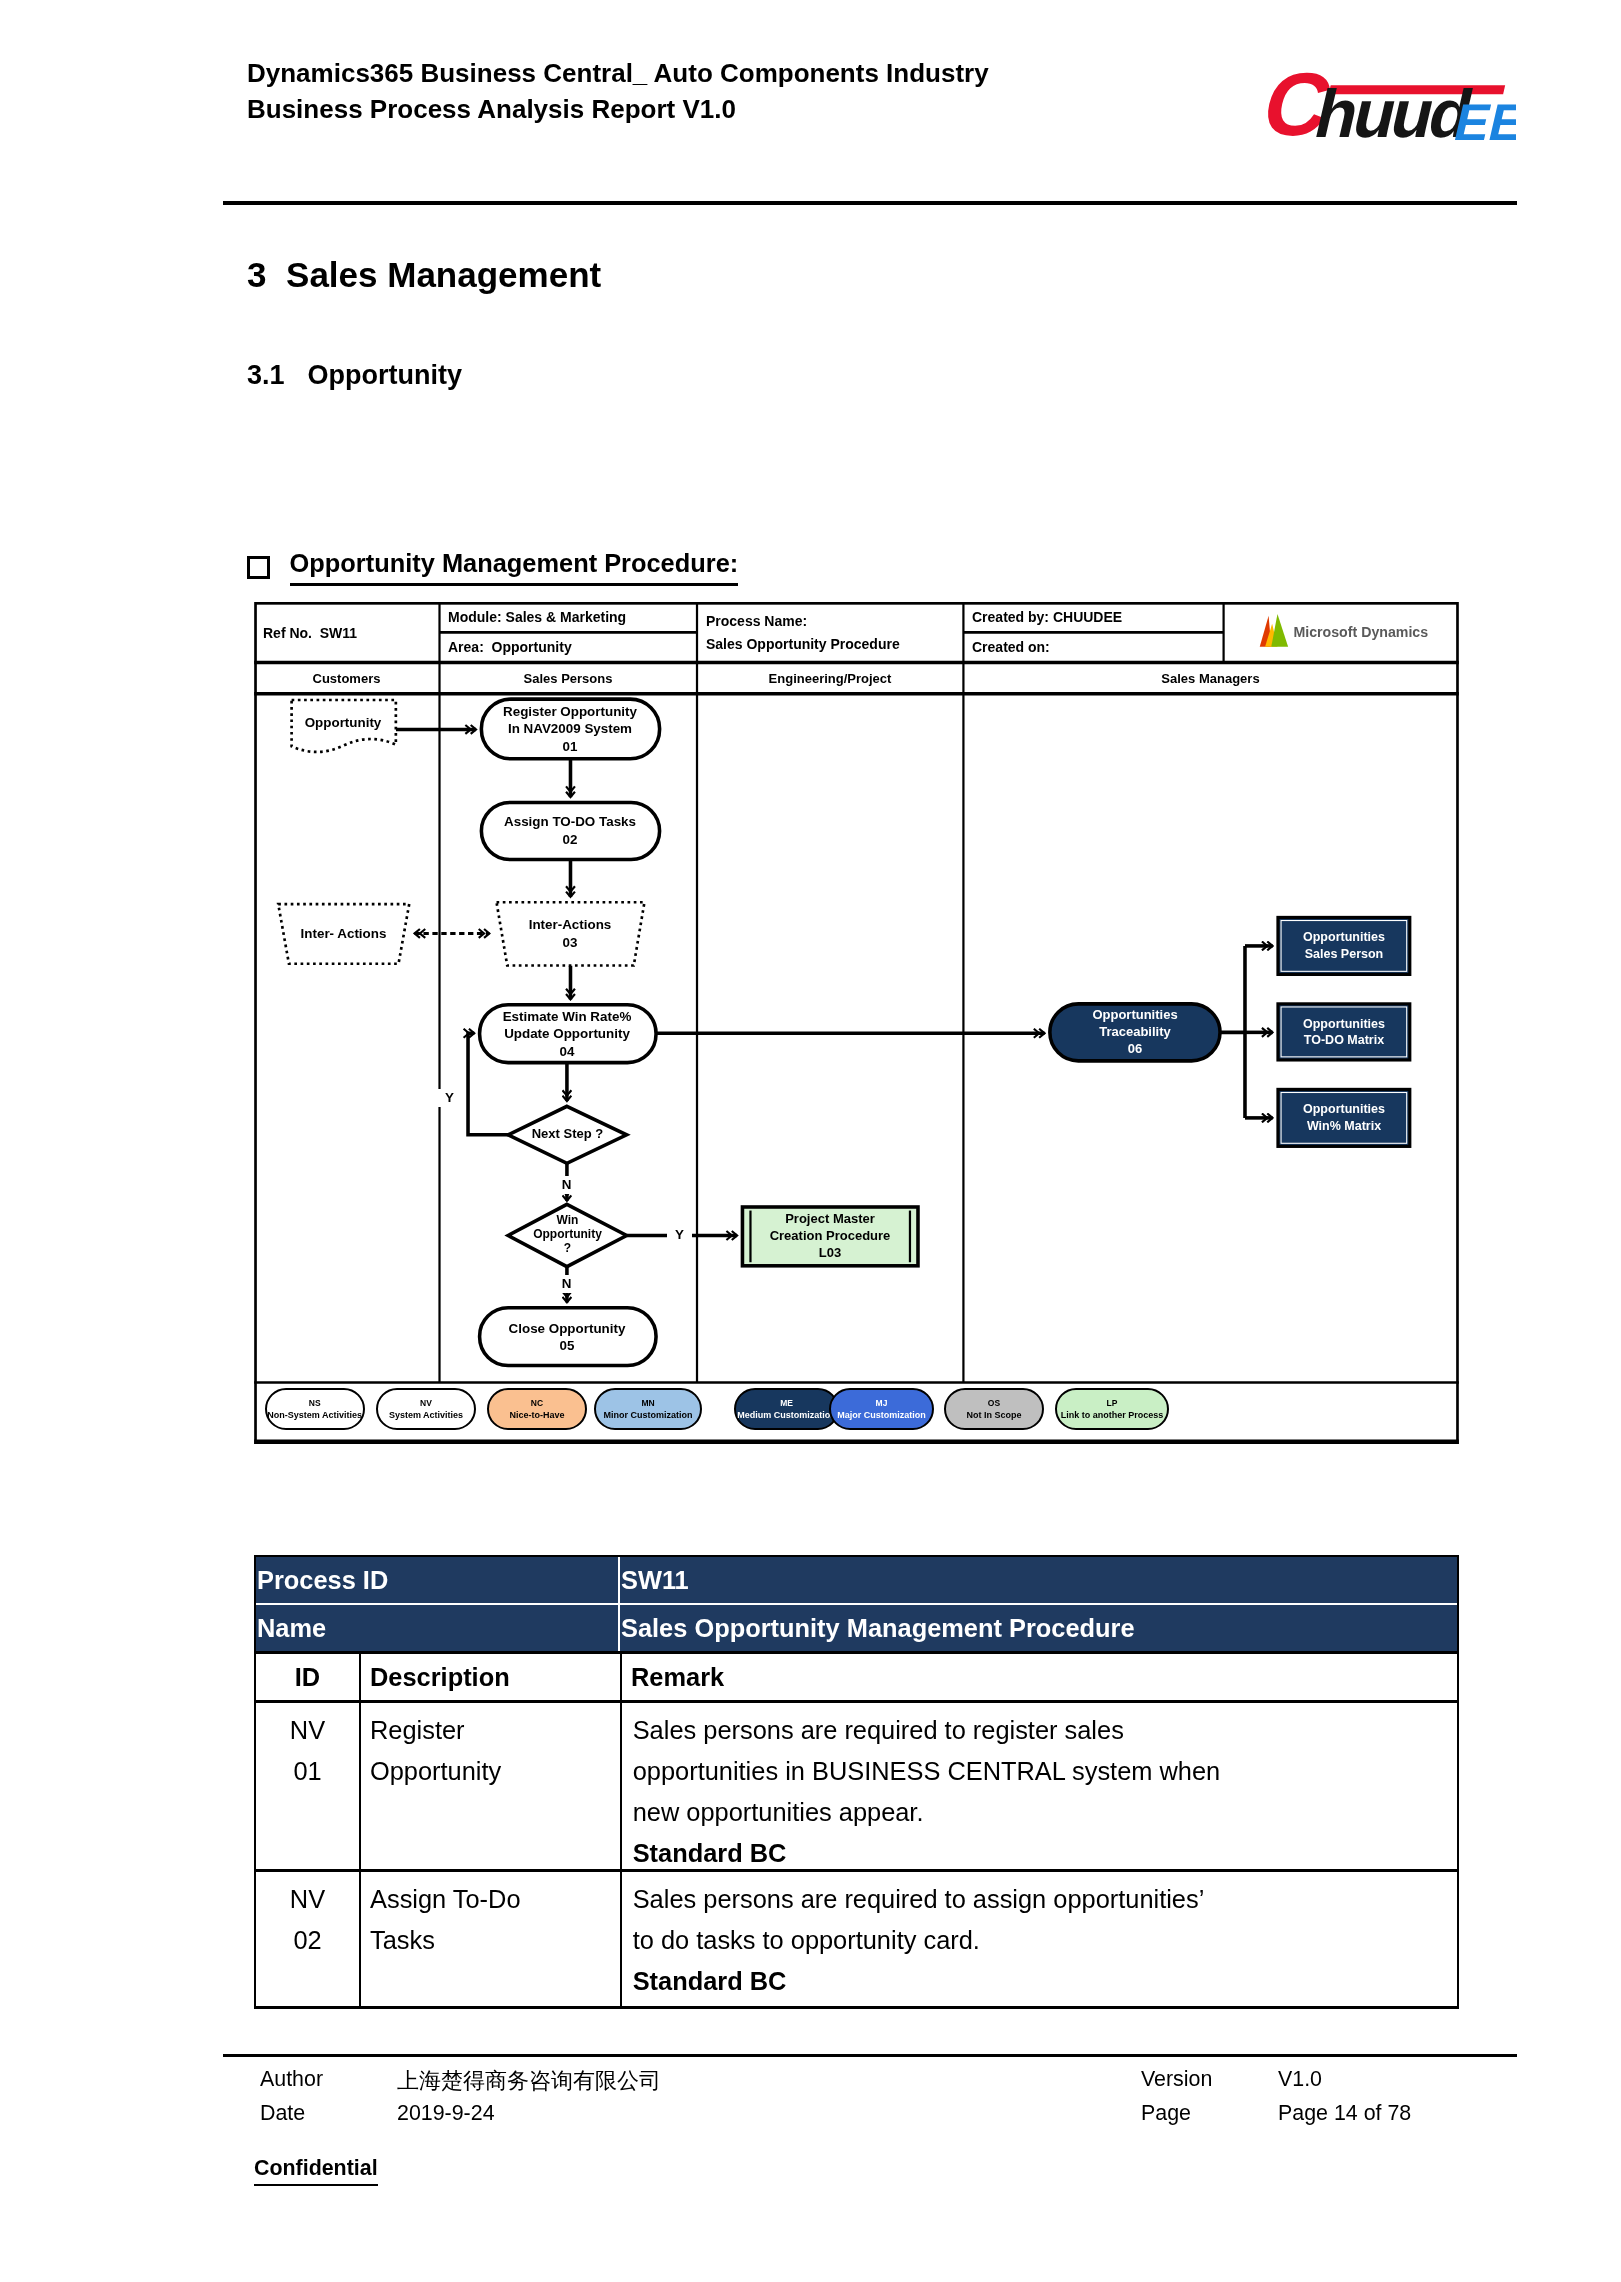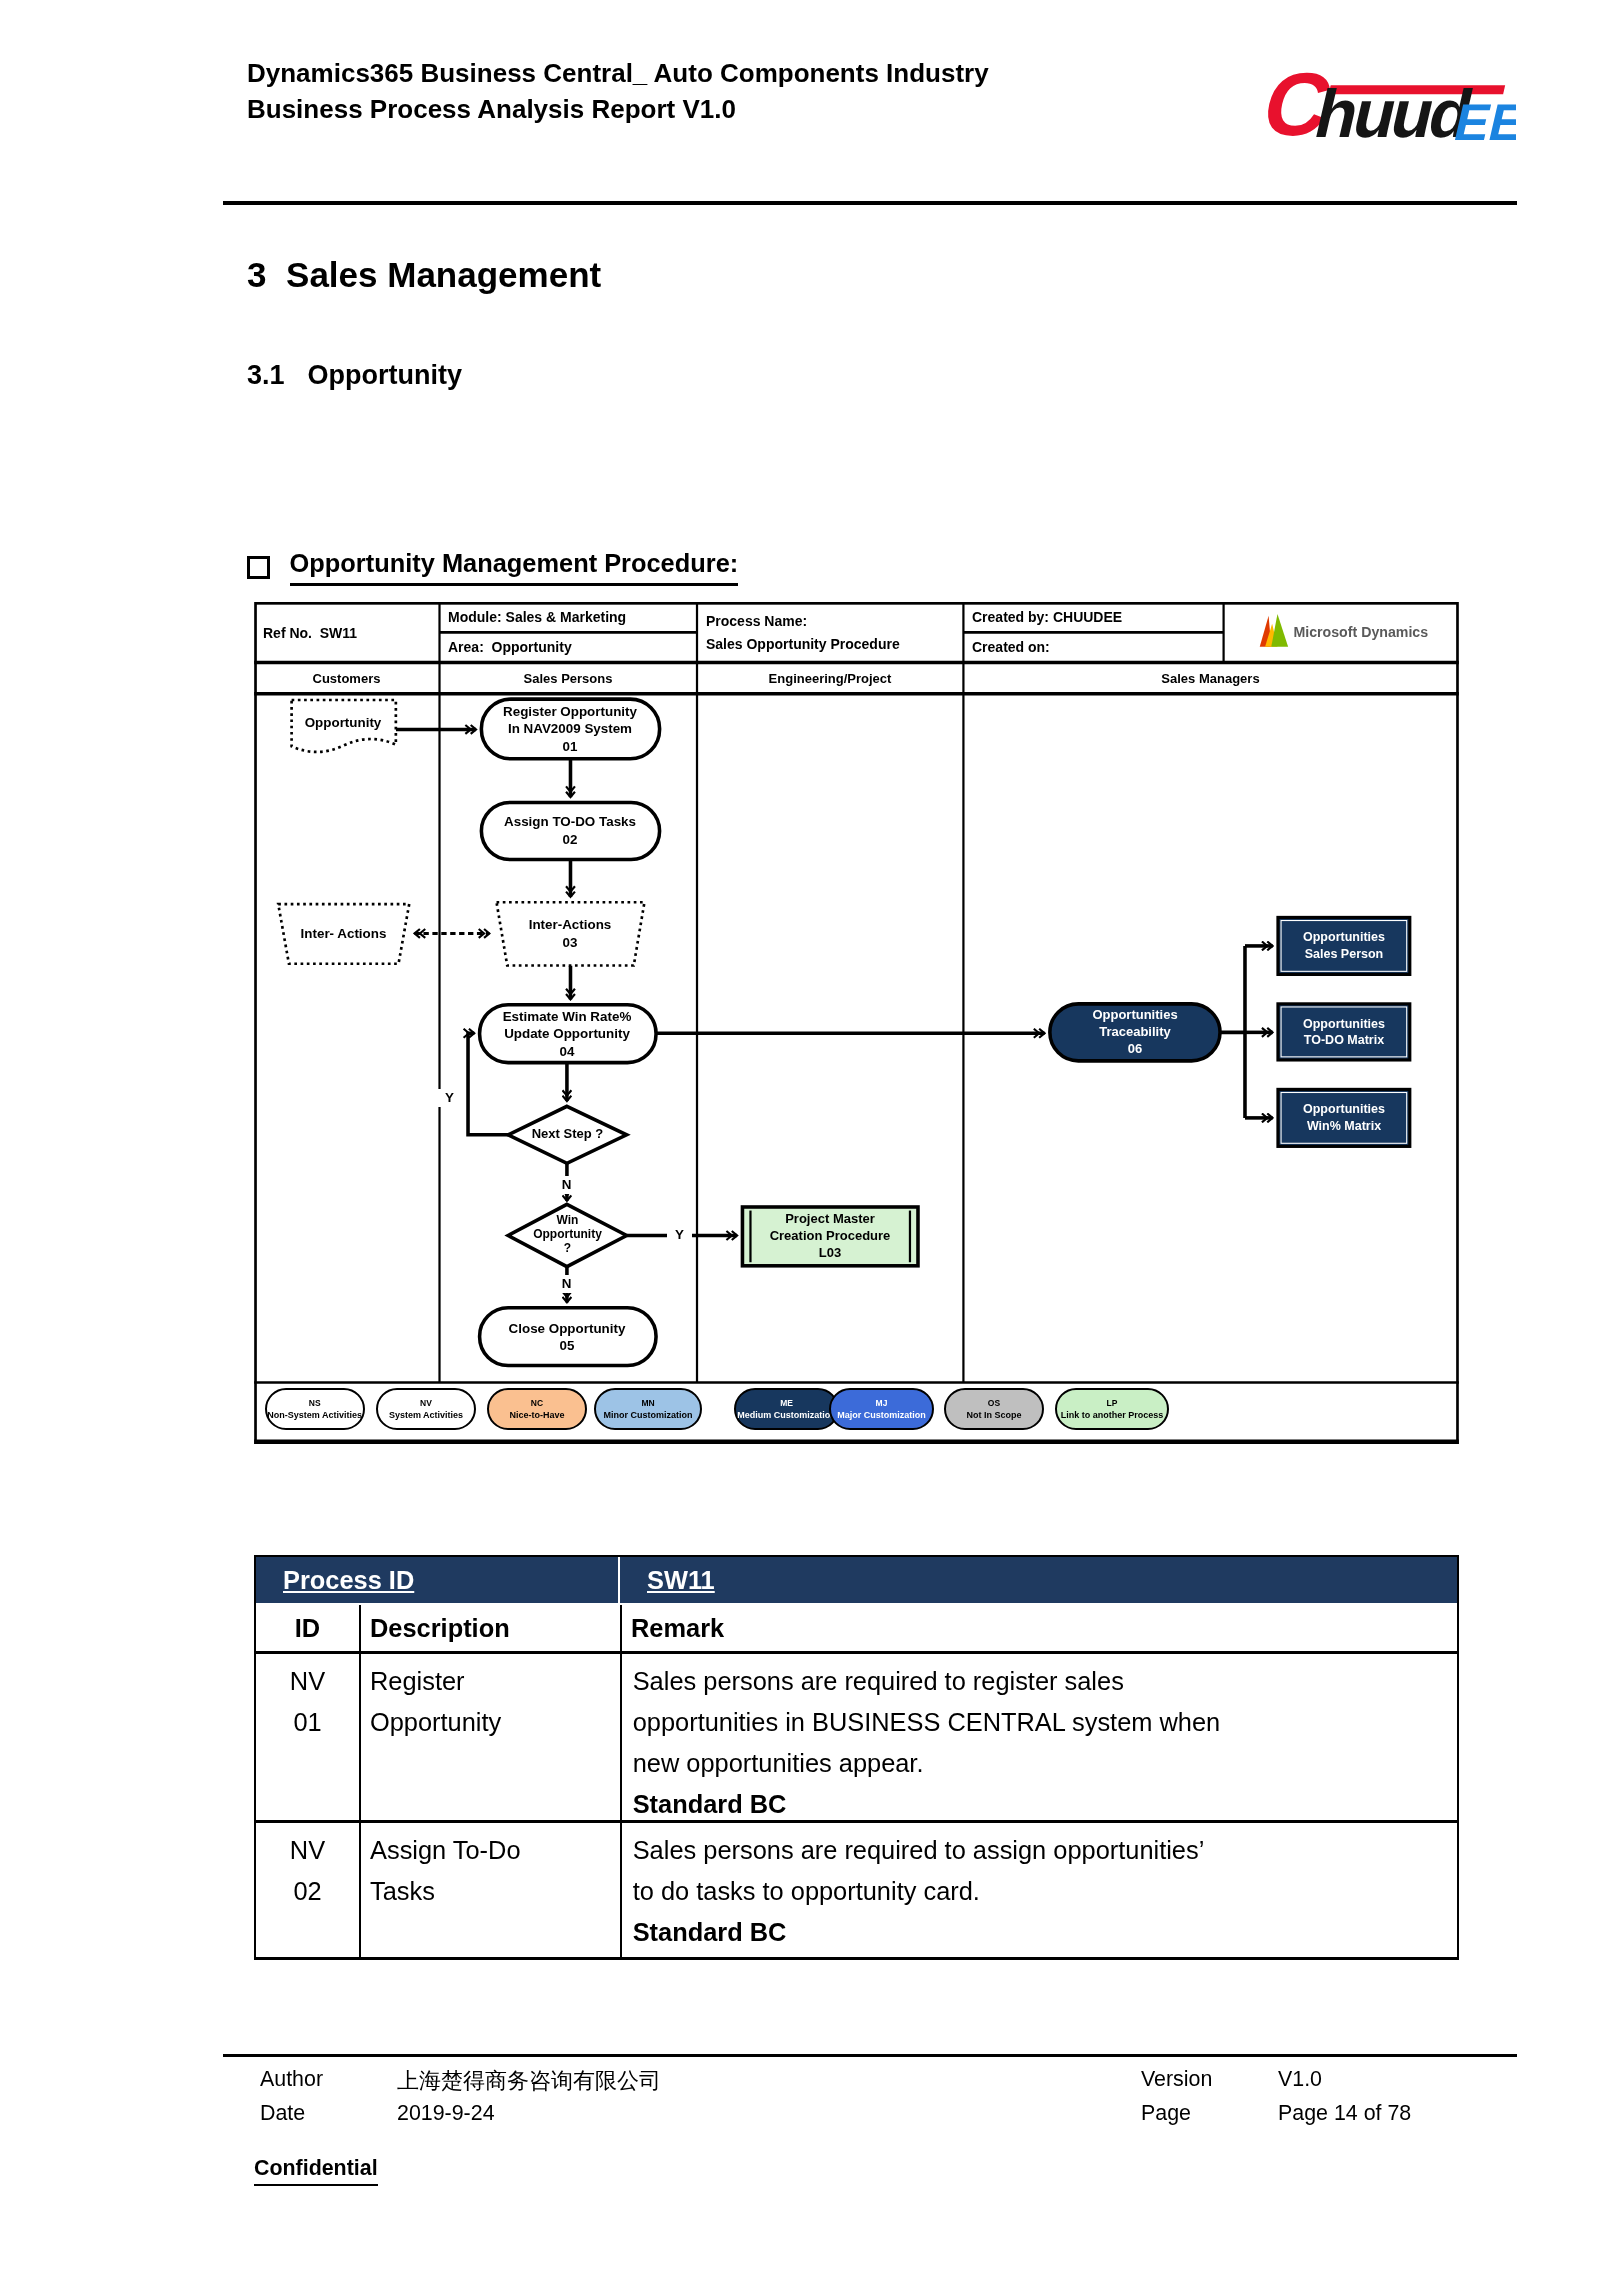--- a/index.html
+++ b/index.html
@@ -40,21 +40,21 @@
   .legend-item .lab { font-size:9px; }
   .lg-3 { background:#FAC090; } .lg-4 { background:#9DC3E6; }
   .lg-5 { background:#17375E; color:#fff; } .lg-6 { background:#3C6BD9; color:#fff; }
   .lg-7 { background:#BFBFBF; } .lg-8 { background:#C9EFC5; }
 
   
   .ptable { position:absolute; left:254px; top:1555px; width:1205px; border:2.7px solid #000; border-bottom-width:3.6px; font-size:25.4px; }
   .t-navy { height:48px; display:grid; grid-template-columns:364px 1fr; background:#1F3A60; color:#fff; font-weight:bold; }
   .t-navy.first { border-bottom:2.7px solid #fff; }
   .t-navy.second { height:49px; border-bottom:3.1px solid #000; }
-  .t-navy > div { display:flex; align-items:center; padding-left:27px;text-decoration:underline; }
+  .t-navy > div { display:flex; align-items:center; padding-left:1px; }
   .t-navy > div:first-child { border-right:2.7px solid #fff; }
   .t-row { display:grid; grid-template-columns:105px 261px 1fr; }
   .t-row > div { border-right:2.2px solid #000; }
   .t-row > div:last-child { border-right:none; }
   .t-head { height:49px; border-bottom:3.1px solid #000; font-weight:bold; }
   .t-head > div { display:flex; align-items:center; }
   .t-head .c-id { justify-content:center; }
   .t-head .c-desc, .t-head .c-remark { padding-left:9px; }
   .t-data > div { padding-top:7.1px; line-height:41px; }
   .t-data .c-id { text-align:center; white-space:pre-line; }
@@ -257,20 +257,24 @@
       <span class="code">LP</span>
       <span class="lab">Link to another Process</span>
     </div>
   </div>
 
   <div class="ptable">
     <div class="t-navy first">
       <div>Process ID</div>
       <div>SW11</div>
     </div>
+    <div class="t-navy second">
+      <div>Name</div>
+      <div>Sales Opportunity Management Procedure</div>
+    </div>
     <div class="t-row t-head">
       <div class="c-id">ID</div>
       <div class="c-desc">Description</div>
       <div class="c-remark">Remark</div>
     </div>
     <div class="t-row t-data r4">
       <div class="c-id">NV
 01</div>
       <div class="c-desc">Register
 Opportunity</div>

